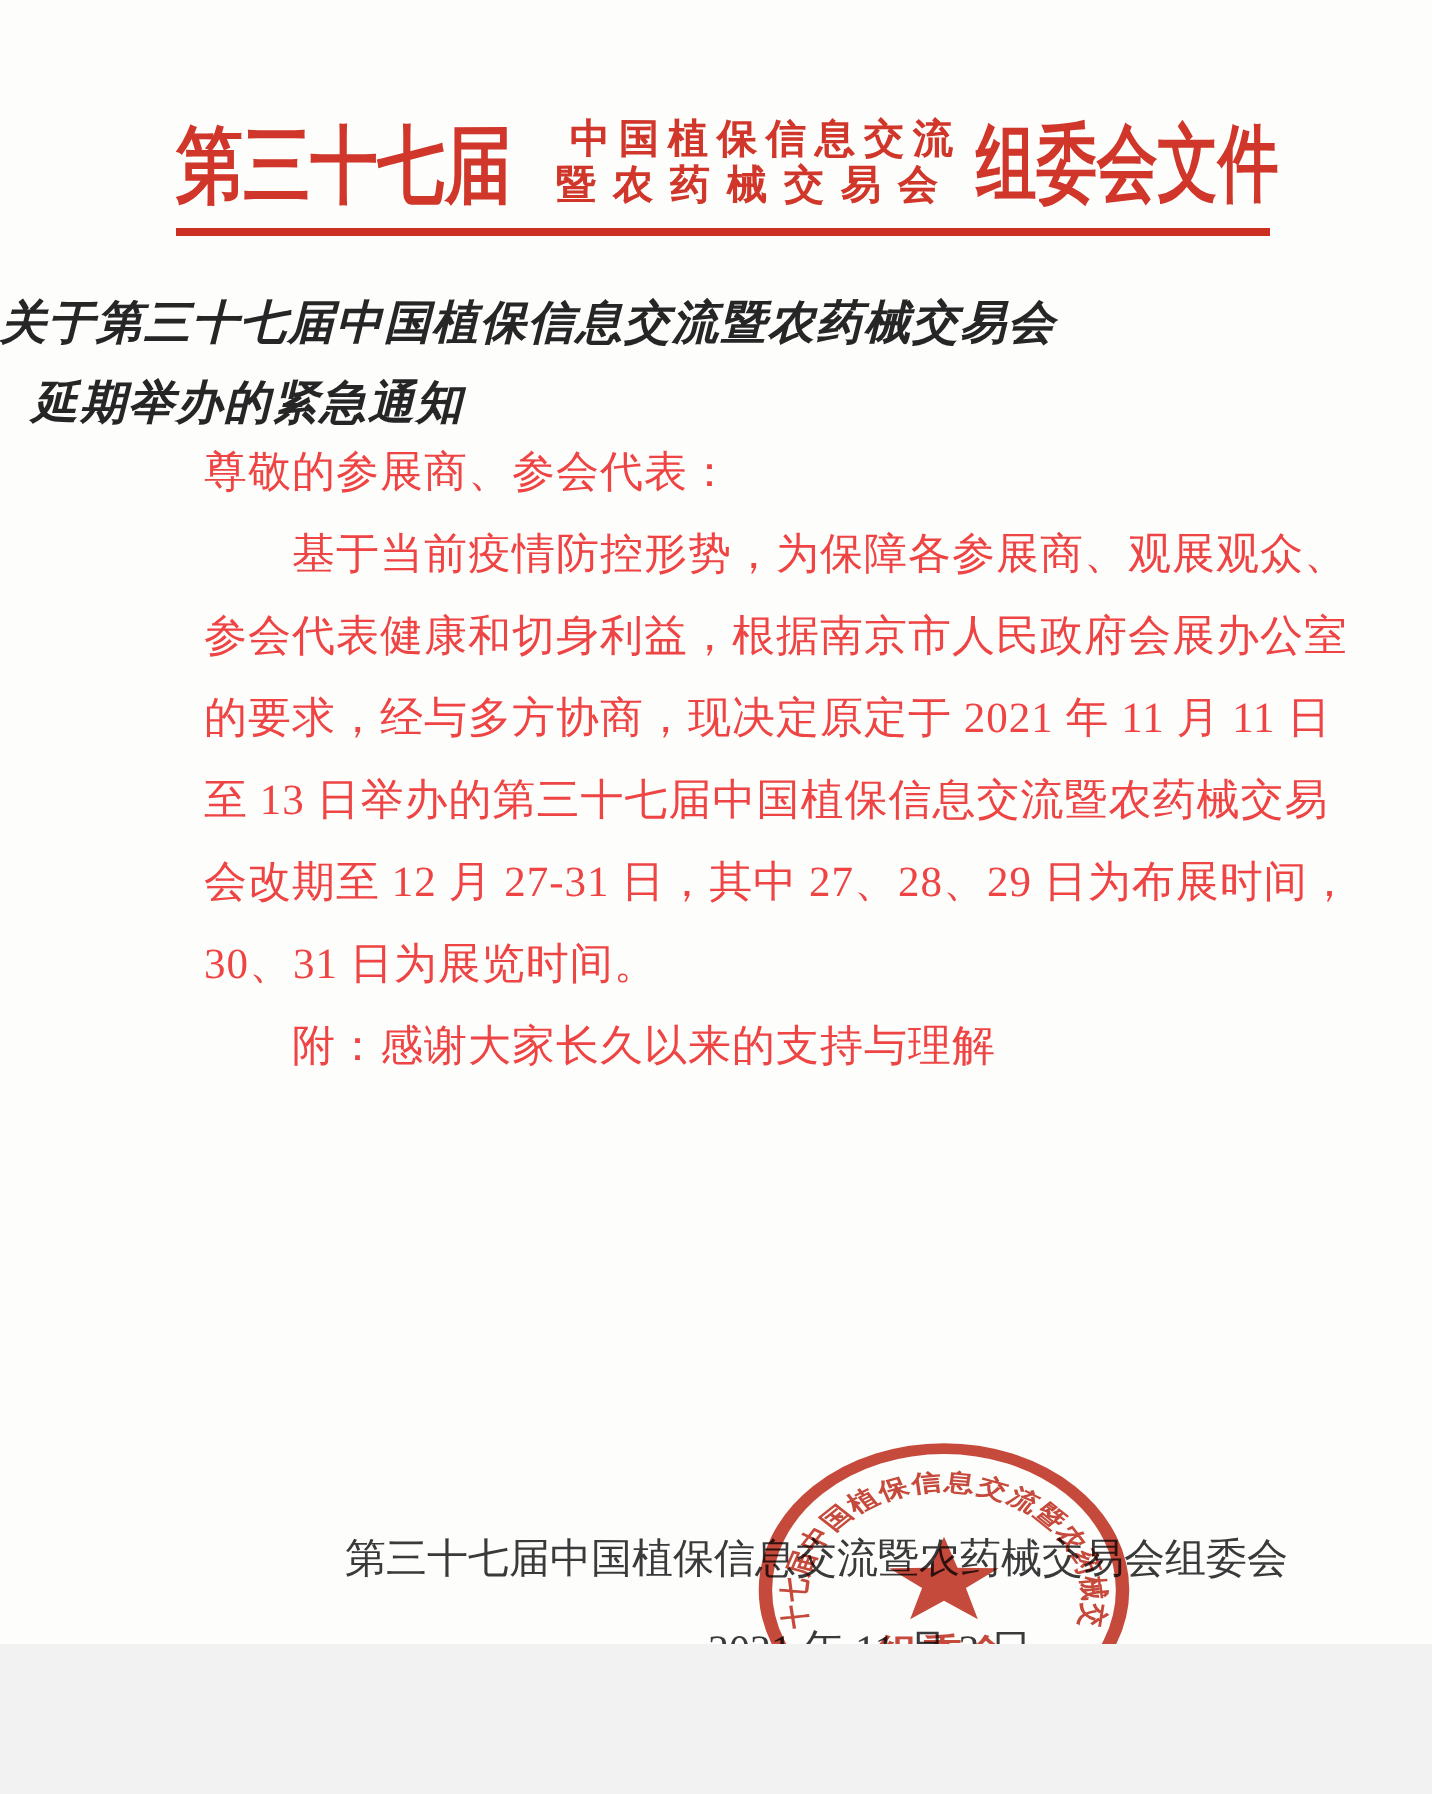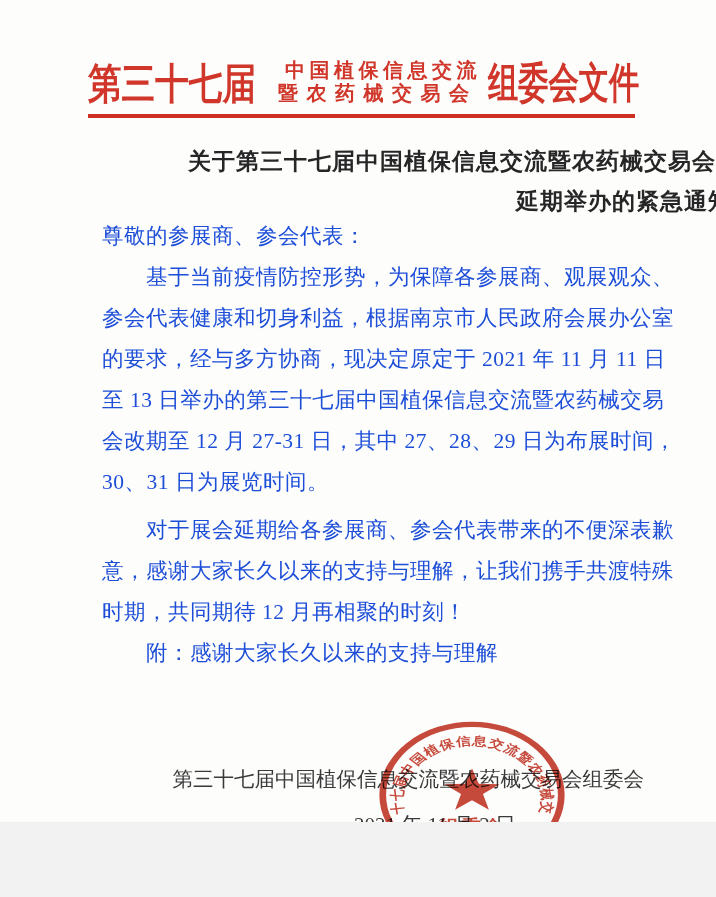--- a/index.html
+++ b/index.html
@@ -38,30 +38,30 @@
     transform:scaleX(0.72);transform-origin:left top;
     white-space:nowrap;
     font-family:"Liberation Serif","DejaVu Serif",serif;
   }
   .masthead-rule{
     position:absolute;left:88px;top:114px;width:547px;height:4px;
     background:#cd2f23;
   }
   
   .doc-title{
-    position:absolute;left:0;width:716px;text-align:right;
+    position:absolute;left:0;width:716px;text-align:left;
     font-size:23px;font-weight:bold;color:#262626;
-    letter-spacing:1px;white-space:nowrap;
+    letter-spacing:1px;white-space:nowrap;font-style:italic;
   }
   .doc-title.t1{top:146px;}
   .doc-title.t2{top:186px;padding-left:16px;}
   
   .body-block{
     position:absolute;left:102px;top:216px;width:534px;
-    font-size:21.5px;color:#1d4ed8;
+    font-size:21.5px;color:#ef4444;
   }
   .bline{
     height:41px;line-height:41px;
     letter-spacing:0.5px;white-space:nowrap;
   }
   .indent{text-indent:44px;}
   .para2{margin-top:7px;}
   
   .signature{
     position:absolute;right:72px;top:765px;
@@ -101,25 +101,20 @@
 
     <div>
       <div class="bline indent">基于当前疫情防控形势，为保障各参展商、观展观众、</div>
       <div class="bline">参会代表健康和切身利益，根据南京市人民政府会展办公室</div>
       <div class="bline">的要求，经与多方协商，现决定原定于 2021 年 11 月 11 日</div>
       <div class="bline">至 13 日举办的第三十七届中国植保信息交流暨农药械交易</div>
       <div class="bline">会改期至 12 月 27-31 日，其中 27、28、29 日为布展时间，</div>
       <div class="bline">30、31 日为展览时间。</div>
     </div>
 
-    <div class="para2">
-      <div class="bline indent">对于展会延期给各参展商、参会代表带来的不便深表歉</div>
-      <div class="bline">意，感谢大家长久以来的支持与理解，让我们携手共渡特殊</div>
-      <div class="bline">时期，共同期待 12 月再相聚的时刻！</div>
-    </div>
 
     <div class="bline indent">附：感谢大家长久以来的支持与理解</div>
   </div>
 
   <div class="signature">第三十七届中国植保信息交流暨农药械交易会组委会</div>
   <div class="doc-date">2021 年 11 月 2 日</div>
 
   <svg class="seal" viewBox="0 0 200 200" preserveAspectRatio="none">
     <defs>
       <path id="ringPath" d="M 31 131 A 73 73 0 1 1 169 131" fill="none"></path>

